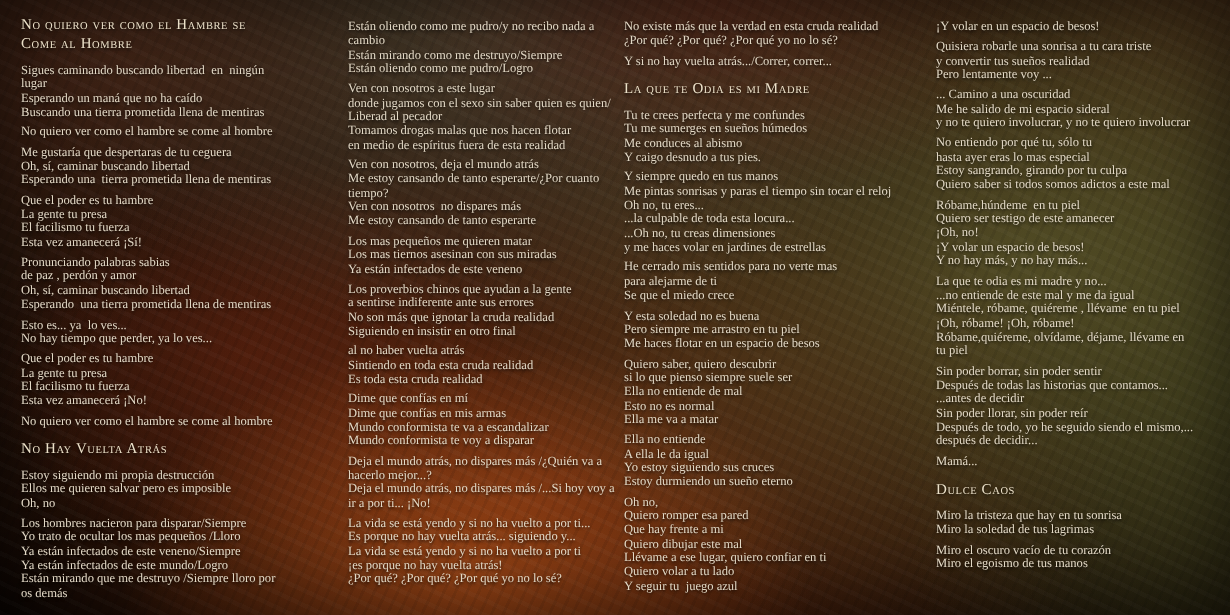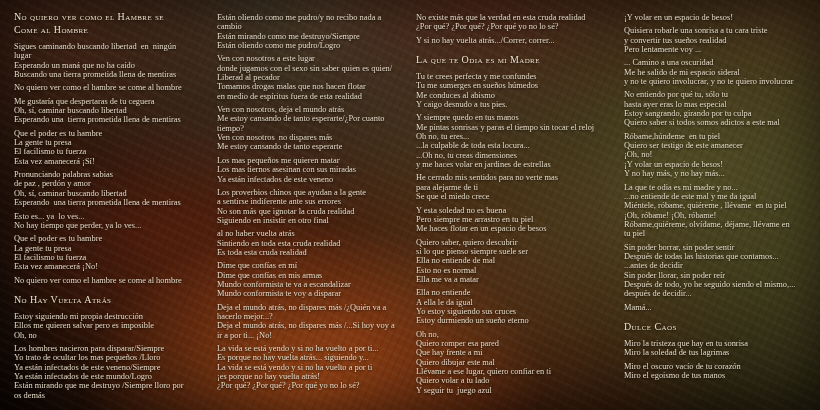--- a/index.html
+++ b/index.html
@@ -28,21 +28,21 @@
   .vignette{position:absolute;inset:0;pointer-events:none;box-shadow:inset 0 0 60px rgba(0,0,0,.55);}
   .col{
     position:absolute;top:13px;width:202px;
     color:#e3d9c6;
     font-family:"Liberation Serif","DejaVu Serif",serif;
     font-size:8.4px;line-height:9.35px;
     text-shadow:0 1px 2px rgba(0,0,0,.7);
     white-space:pre;
   }
   .col.c1{left:14px;top:10px;}
-  .col.c2{left:217px;}
+  .col.c2{left:232px;}
   .col.c3{left:416px;}
   .col.c4{left:624px;}
   .stanza{margin:0 0 4px 0;}
   .song-title{
     font-family:Liberation Serif, serif;
     font-weight:normal;
     font-variant:small-caps;
     font-size:10px;line-height:13px;
     letter-spacing:.4px;
     color:#ece1c9;

